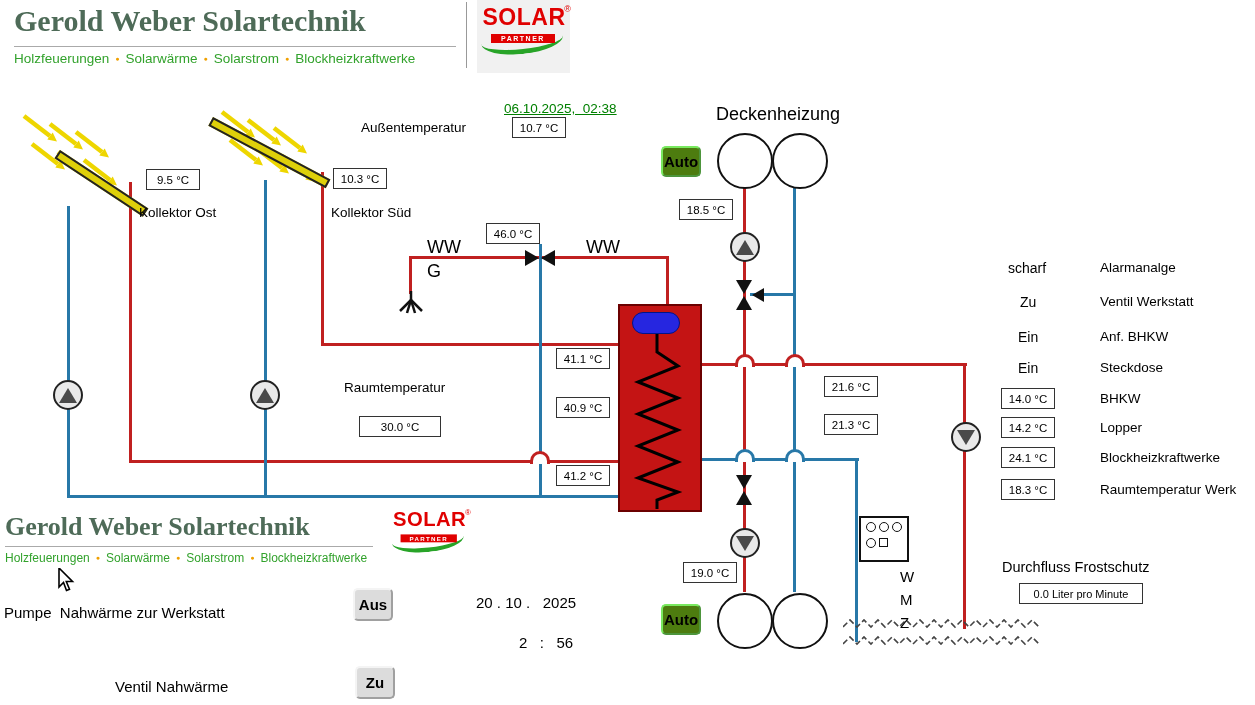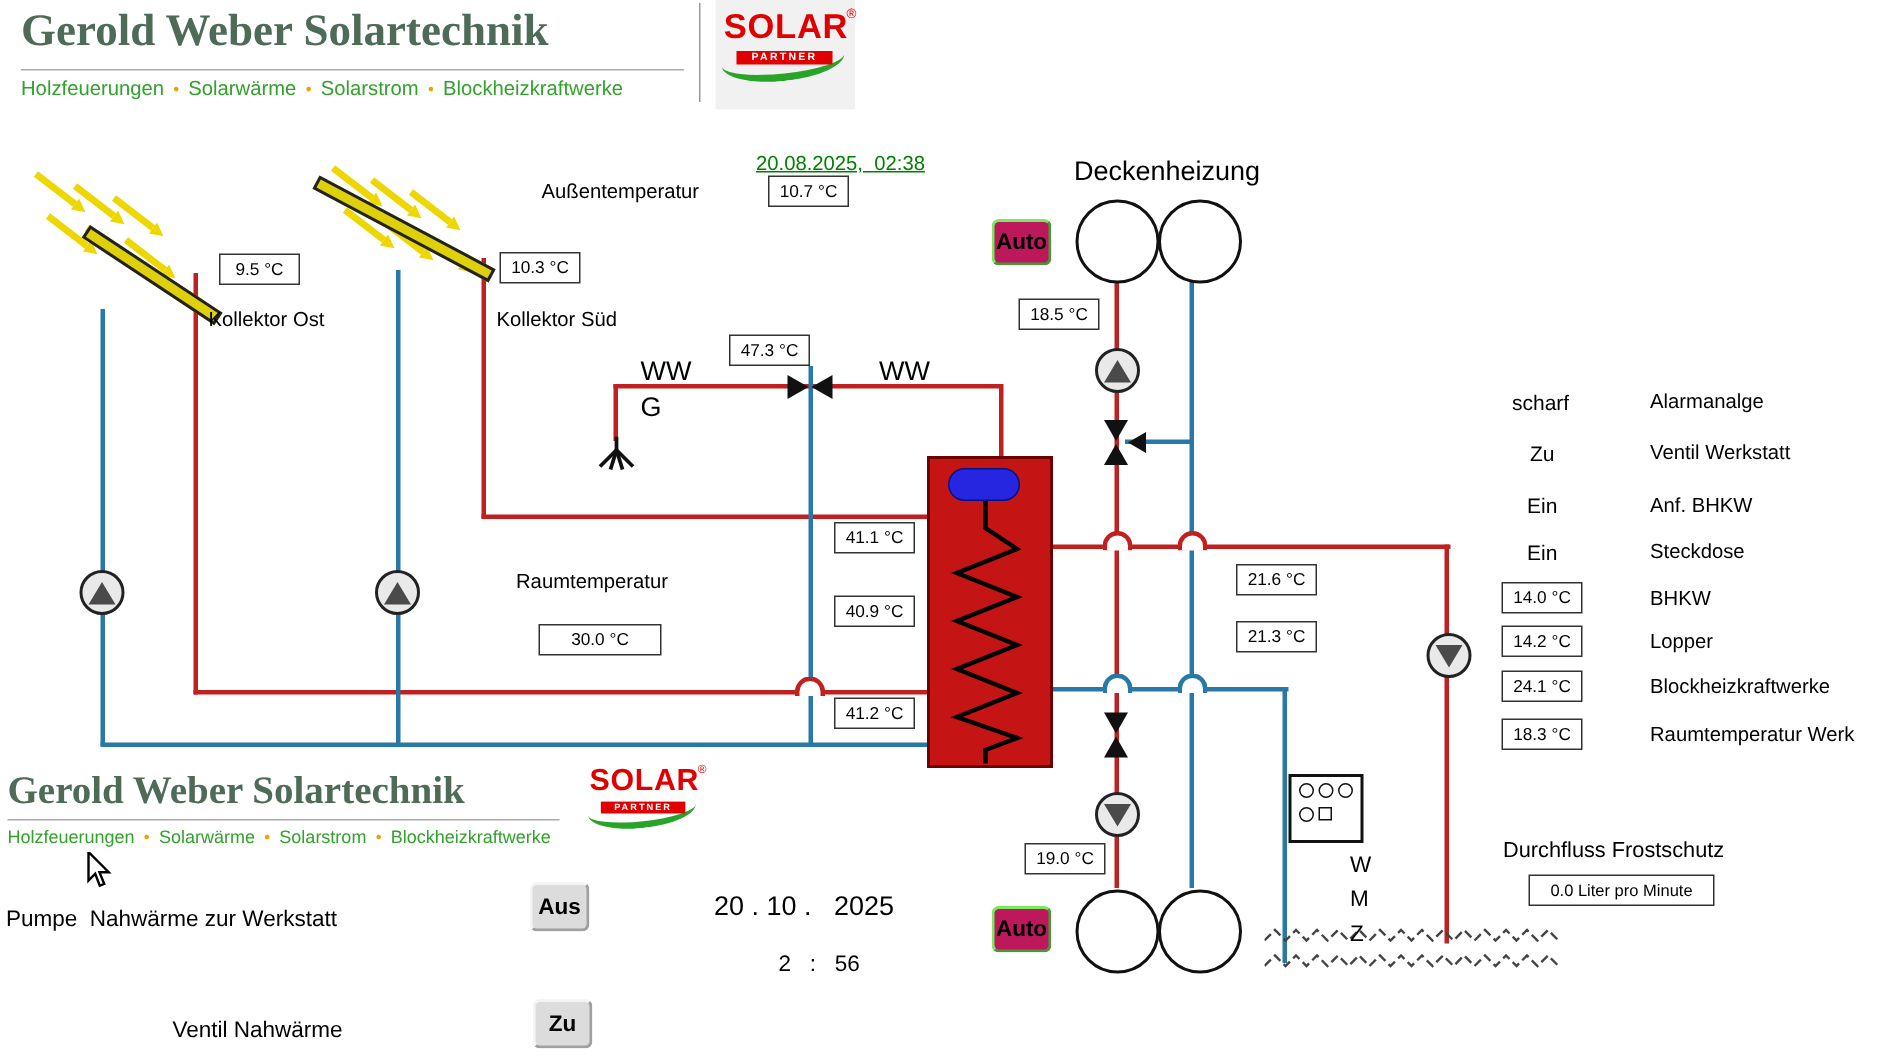--- a/index.html
+++ b/index.html
@@ -30,21 +30,21 @@
   .valve-h .r{position:absolute;right:0;top:0;width:0;height:0;border-top:8px solid transparent;border-bottom:8px solid transparent;border-right:14px solid #111}
   .valve-v{position:absolute;width:16px;height:30px;z-index:5}
   .valve-v .t{position:absolute;top:0;left:0;width:0;height:0;border-left:8px solid transparent;border-right:8px solid transparent;border-top:14px solid #111}
   .valve-v .b{position:absolute;bottom:0;left:0;width:0;height:0;border-left:8px solid transparent;border-right:8px solid transparent;border-bottom:14px solid #111}
   .arrow-left{position:absolute;width:0;height:0;border-top:7px solid transparent;border-bottom:7px solid transparent;border-right:12px solid #111;z-index:5}
   
   .heiz{position:absolute;width:56px;height:56px;border:2px solid #111;border-radius:50%;background:transparent;z-index:4}
   
   .btn{position:absolute;display:flex;align-items:center;justify-content:center;font-weight:bold;
        font-size:15px;border-radius:5px;z-index:7;cursor:pointer}
-  .btn.green{background:#be185d;border:2px outset #79e95f;color:#000}
+  .btn.green{background:#4d7c0f;border:2px outset #79e95f;color:#000}
   .btn.gray{background:#dcdcdc;border:2px outset #f4f4f4;color:#000}
   
   .lbl{position:absolute;font-size:13.5px;z-index:6}
   .big{font-size:18px}
   
   .btitle{position:absolute;font-family:"Liberation Serif",serif;font-weight:bold;color:#4e6b58;z-index:6}
   .bsub{position:absolute;color:#32a22c;border-top:1px solid #aaa;padding-top:4px;z-index:6}
   .bsub .dot::before{content:"●";color:#f0a000;font-size:7px;vertical-align:2px;margin:0 6px}
   .solarlogo{position:absolute;z-index:6}
   .sword{position:relative;color:#e00000;font-weight:900;font-size:23px;letter-spacing:.5px;text-align:center;z-index:2}
@@ -77,21 +77,21 @@
   </div>
   <div class="abs" style="left:466px;top:2px;width:1px;height:66px;background:#999;z-index:6"></div>
   <div class="abs" style="left:477px;top:0;width:93px;height:73px;background:#f1f1f1;z-index:5"></div>
   <div class="solarlogo" style="left:479px;top:4px;width:90px;height:66px">
     <div class="sword">SOLAR</div>
     <div class="sreg">®</div>
     <div class="sribbon">PARTNER</div>
     <div class="sswoosh"></div>
   </div>
 
-  <div class="lbl pre" style="left:504px;top:101px;color:#008000;text-decoration:underline">20.08.2025,  02:38</div>
+  <div class="lbl pre" style="left:504px;top:101px;color:#008000;text-decoration:underline">06.10.2025,  02:38</div>
   <div class="lbl" style="left:361px;top:120px">Außentemperatur</div>
   <div class="tbox" style="left:512px;top:117px">10.7 °C</div>
 
   <svg style="left:18px;top:110px" width="110" height="78">
     <defs>
       <g id="ar">
         <line x1="0" y1="0" x2="26" y2="20" stroke="#eed600" stroke-width="4.5"></line>
         <polygon fill="#eed600" points="33,25.5 23.3,23.6 28.7,16.4"></polygon>
       </g>
     </defs>
@@ -138,21 +138,21 @@
 
   <div class="bump" style="left:530px;top:451px"></div>
   <div class="bump" style="left:735px;top:354px"></div>
   <div class="bump" style="left:785px;top:354px"></div>
   <div class="bump blue" style="left:735px;top:449px"></div>
   <div class="bump blue" style="left:785px;top:449px"></div>
 
   <div class="lbl big" style="left:427px;top:237px">WW</div>
   <div class="lbl big" style="left:427px;top:261px">G</div>
   <div class="lbl big" style="left:586px;top:237px">WW</div>
-  <div class="tbox" style="left:486px;top:223px">47.3 °C</div>
+  <div class="tbox" style="left:486px;top:223px">46.0 °C</div>
   <div class="valve-h" style="left:525px;top:250px">
       <div class="l"></div>
       <div class="r"></div>
     </div>
   <svg style="left:396px;top:291px" width="30" height="24">
     <g stroke="#111" stroke-width="2.5">
       <line x1="15" y1="0" x2="15" y2="9"></line>
         <line x1="15" y1="9" x2="4" y2="20"></line>
       <line x1="15" y1="9" x2="11" y2="22"></line>
         <line x1="15" y1="9" x2="19" y2="22"></line>
@@ -261,18 +261,18 @@
     <div class="sribbon">PARTNER</div>
     <div class="sswoosh"></div>
   </div>
 
   <svg style="left:58px;top:568px;z-index:9" width="18" height="26">
     <polygon points="1,0 1,19 5.5,14.5 8.5,22.5 11.5,21.3 8.3,13.5 14.5,13.5" fill="#fff" stroke="#000" stroke-width="1.6"></polygon>
   </svg>
 
   <div class="lbl pre" style="left:4px;top:604px;font-size:15px">Pumpe  Nahwärme zur Werkstatt</div>
   <div class="btn gray" style="left:353px;top:588px;width:40px;height:33px">Aus</div>
-  <div class="lbl pre" style="left:476px;top:594px;font-size:18px">20 . 10 .   2025</div>
+  <div class="lbl pre" style="left:476px;top:594px;font-size:15px">20 . 10 .   2025</div>
   <div class="lbl pre" style="left:519px;top:634px;font-size:15px">2   :   56</div>
   <div class="lbl" style="left:115px;top:678px;font-size:15px">Ventil Nahwärme</div>
   <div class="btn gray" style="left:355px;top:666px;width:40px;height:33px">Zu</div>
 
 </div>
 
 </body></html>

